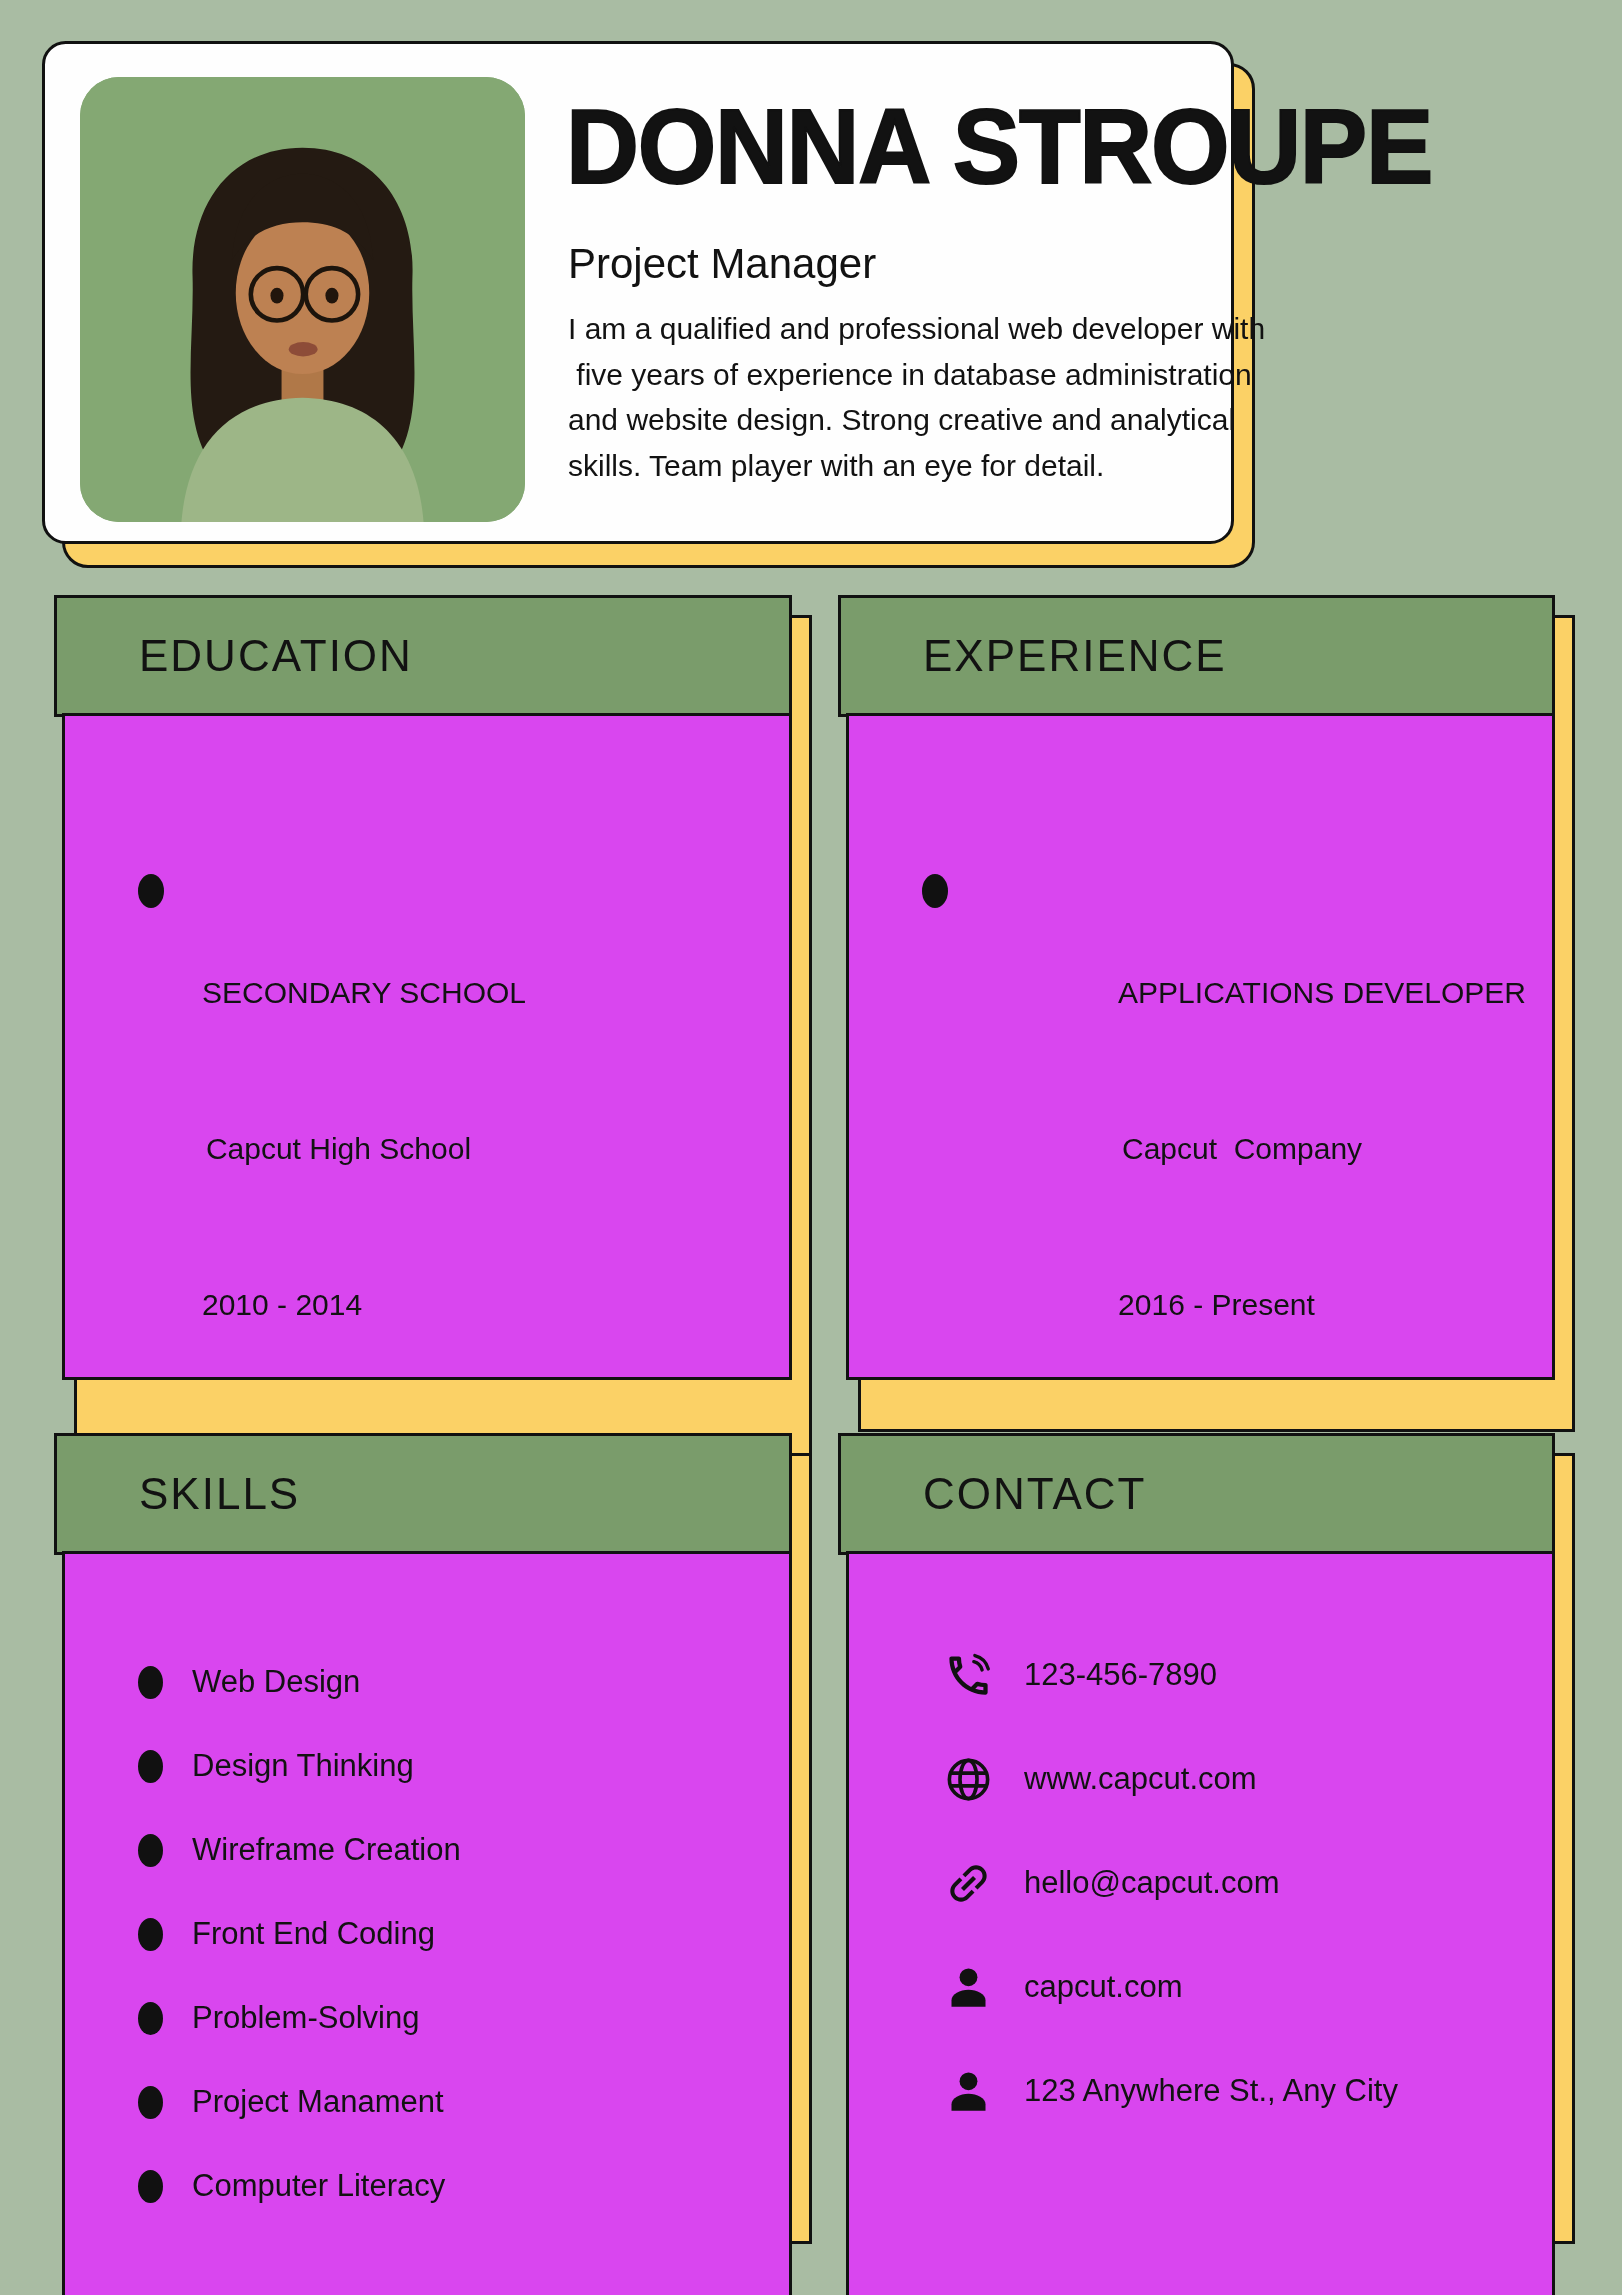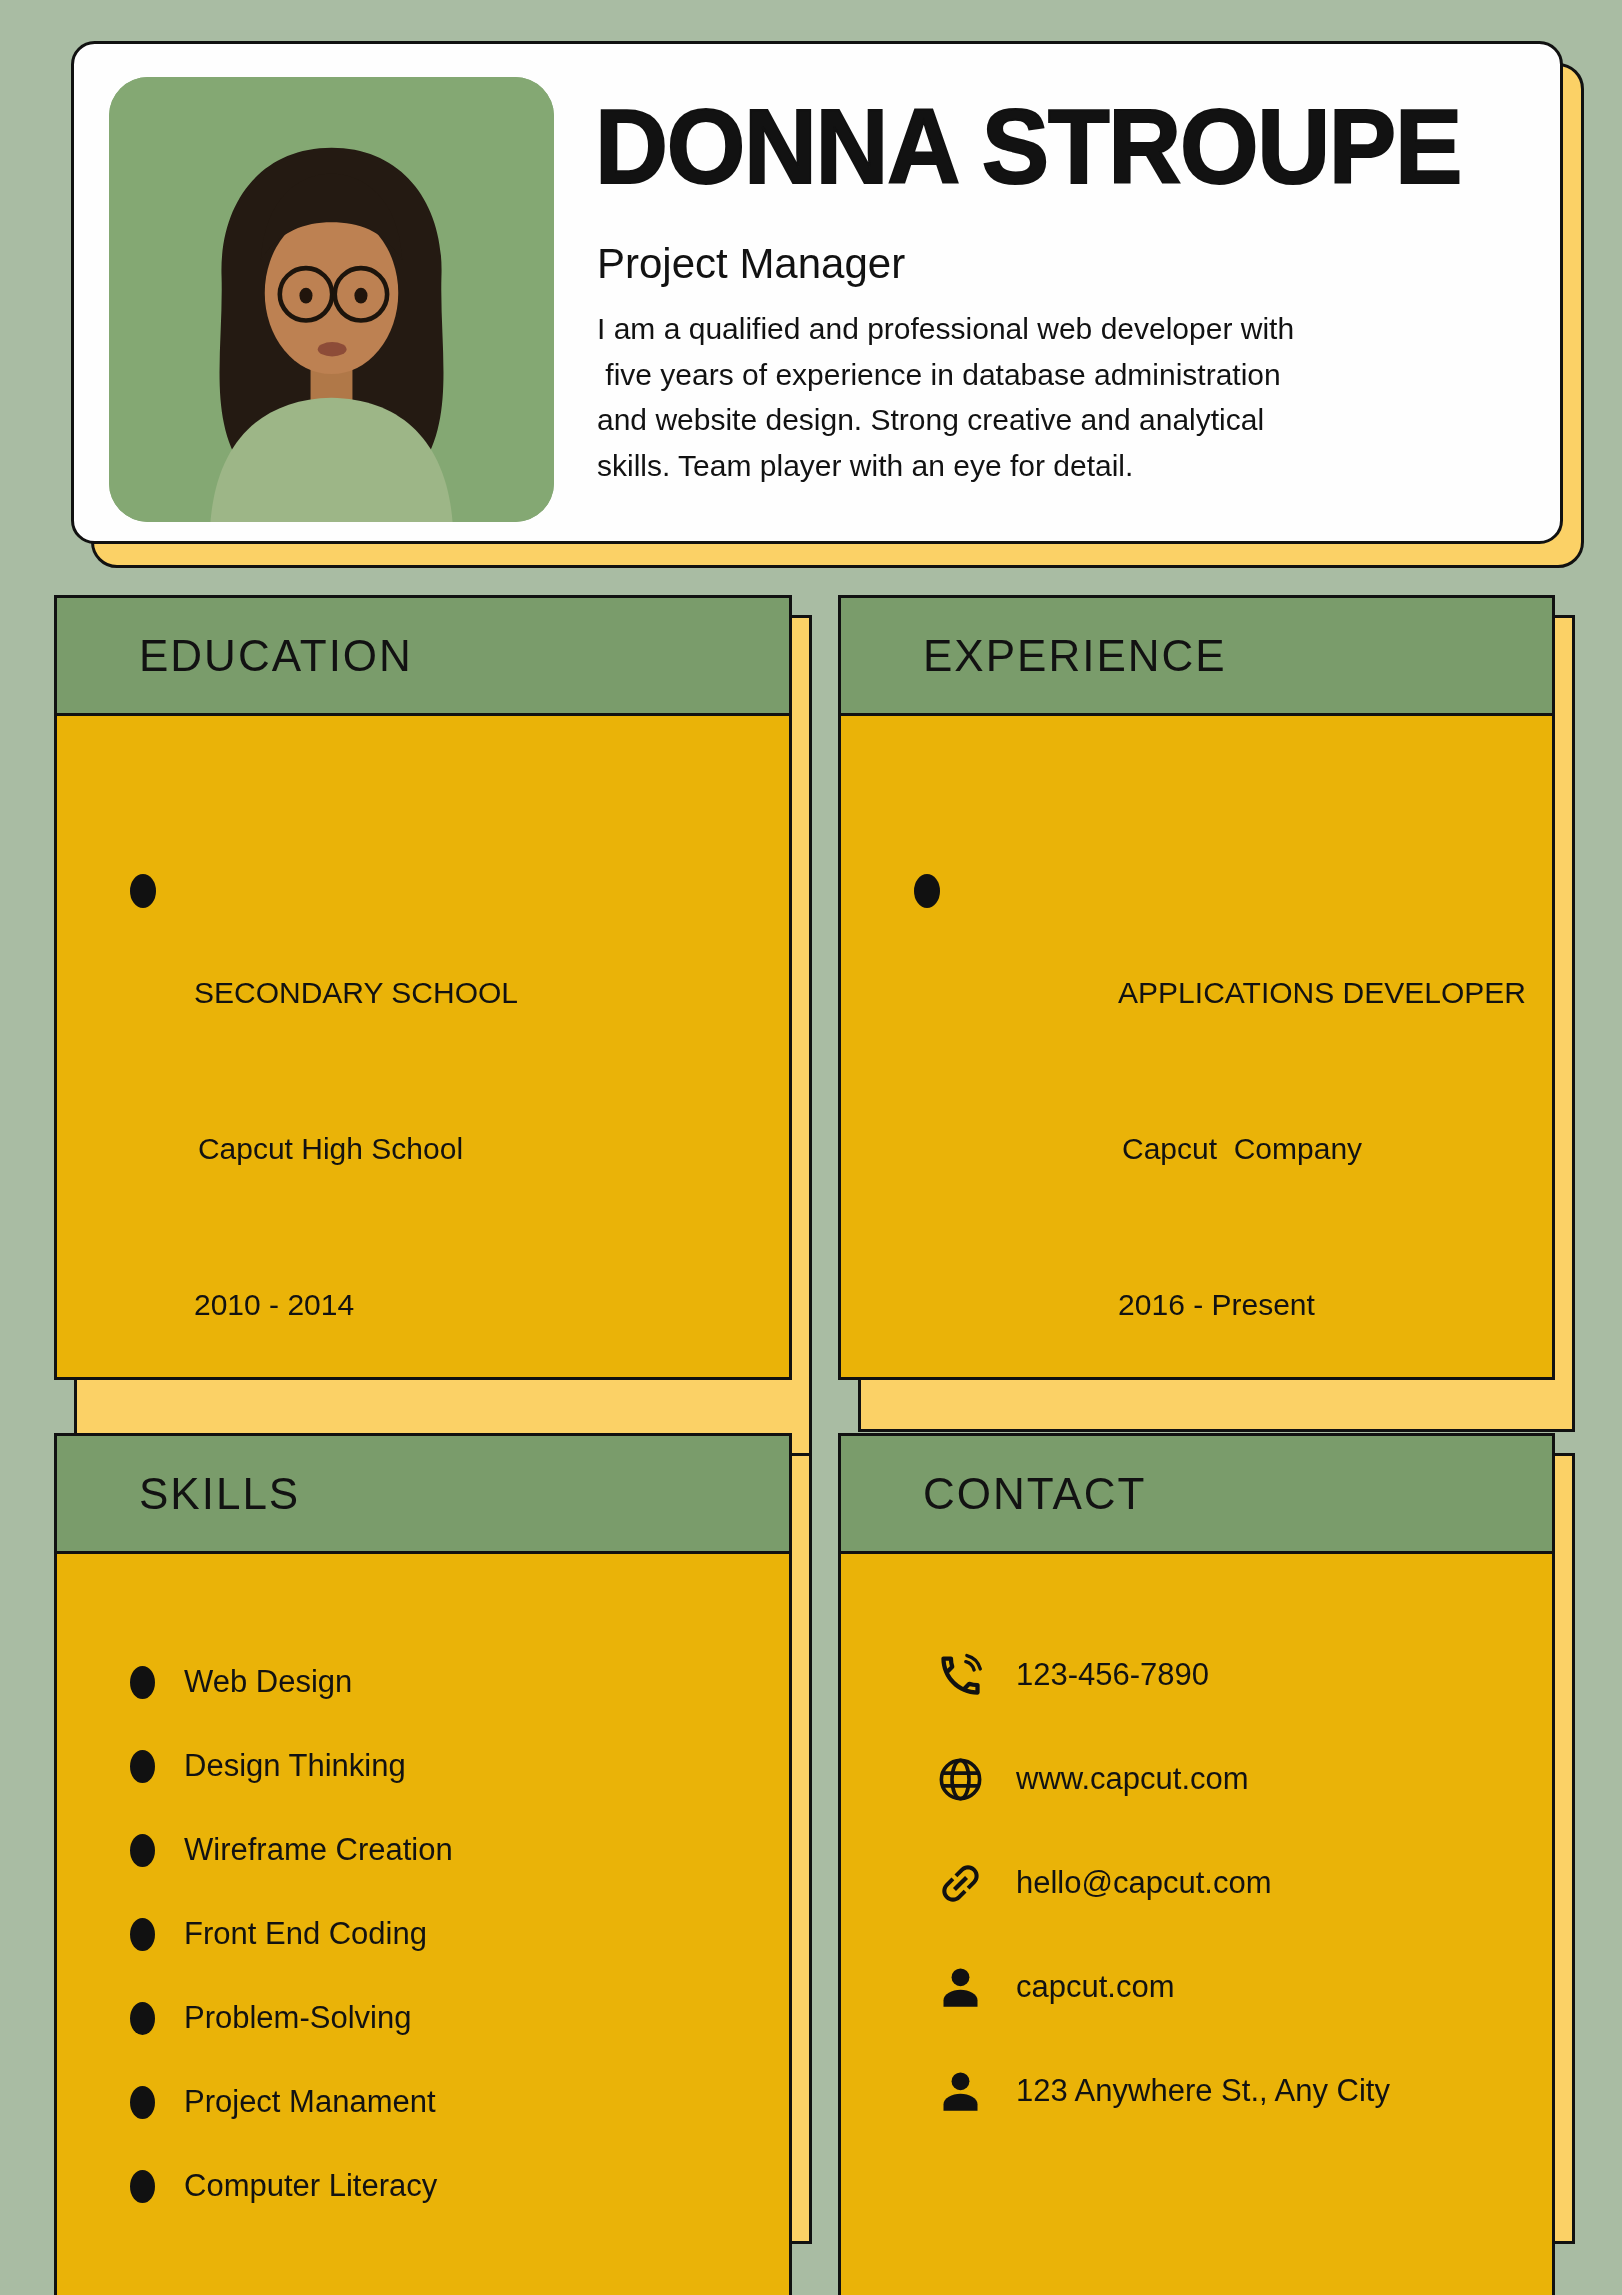--- a/index.html
+++ b/index.html
@@ -1,20 +1,20 @@
 <!DOCTYPE html>
 <html style="font-size:10.5px"><head>
 <meta charset="utf-8">
 <style>
   html,body{margin:0;padding:0;background:#a9bca3;}
   .page{position:relative;width:1623px;height:2295px;background:#a9bca3;
         font-family:"Liberation Sans",sans-serif;color:#121212;overflow:hidden;}
 
   
-  .header-wrap{position:absolute;left:71px;top:41px;width:1492px;height:503px;}
+  .header-wrap{position:absolute;left:42px;top:41px;width:1192px;height:503px;}
   .header-shadow{position:absolute;top:22px;right:-21px;bottom:-23.6px;left:19.6px;
         background:var(--yellow);border:3.3px solid #111;border-radius:26px;}
   .header-card{position:absolute;inset:0;background:#fefefe;border:3.9px solid #111;
         border-radius:23.6px;}
   .photo{position:absolute;left:35px;top:33px;width:445px;height:445px;
         border-radius:39px;overflow:hidden;background:#84a873;}
   .photo svg{display:block;width:100%;height:100%;}
   .name{position:absolute;left:521px;top:43px;font-size:101px;font-weight:bold;
         letter-spacing:-1.3px;-webkit-text-stroke:2px #111;white-space:nowrap;
         transform:scaleY(1.04);transform-origin:left top;}
@@ -23,21 +23,21 @@
         line-height:1.52;white-space:pre-wrap;}
 
   
   .sec{position:absolute;}
   .sec-shadow{position:absolute;background:var(--yellow);border:3.3px solid #111;}
   .row1 .sec-shadow{top:19.6px;right:-19.6px;bottom:-52px;left:19.6px;}
   .row2 .sec-shadow{top:19.6px;right:-19.6px;bottom:-22px;left:19.6px;}
   .sec-head{position:absolute;left:0;right:0;top:0;height:122px;background:var(--green);
         border:3.9px solid #111;display:flex;align-items:center;padding-left:82px;
         box-sizing:border-box;font-size:44px;letter-spacing:2px;font-weight:400;}
-  .sec-body{position:absolute;left:0;right:0;top:118px;background:#eab308;
+  .sec-body{position:absolute;left:8px;right:0;top:118px;background:#d946ef;
         border:3.9px solid #111;box-sizing:border-box;}
   .row1 .sec-body{height:667px;}
   .row2 .sec-body{height:861px;}
 
   .sec-education{left:54px;top:595px;width:738px;height:908px;}
   .sec-experience{left:838px;top:595px;width:717px;height:785px;}
   .sec-skills{left:54px;top:1433px;width:738px;height:789px;}
   .sec-contact{left:838px;top:1433px;width:717px;height:789px;}
 
   

